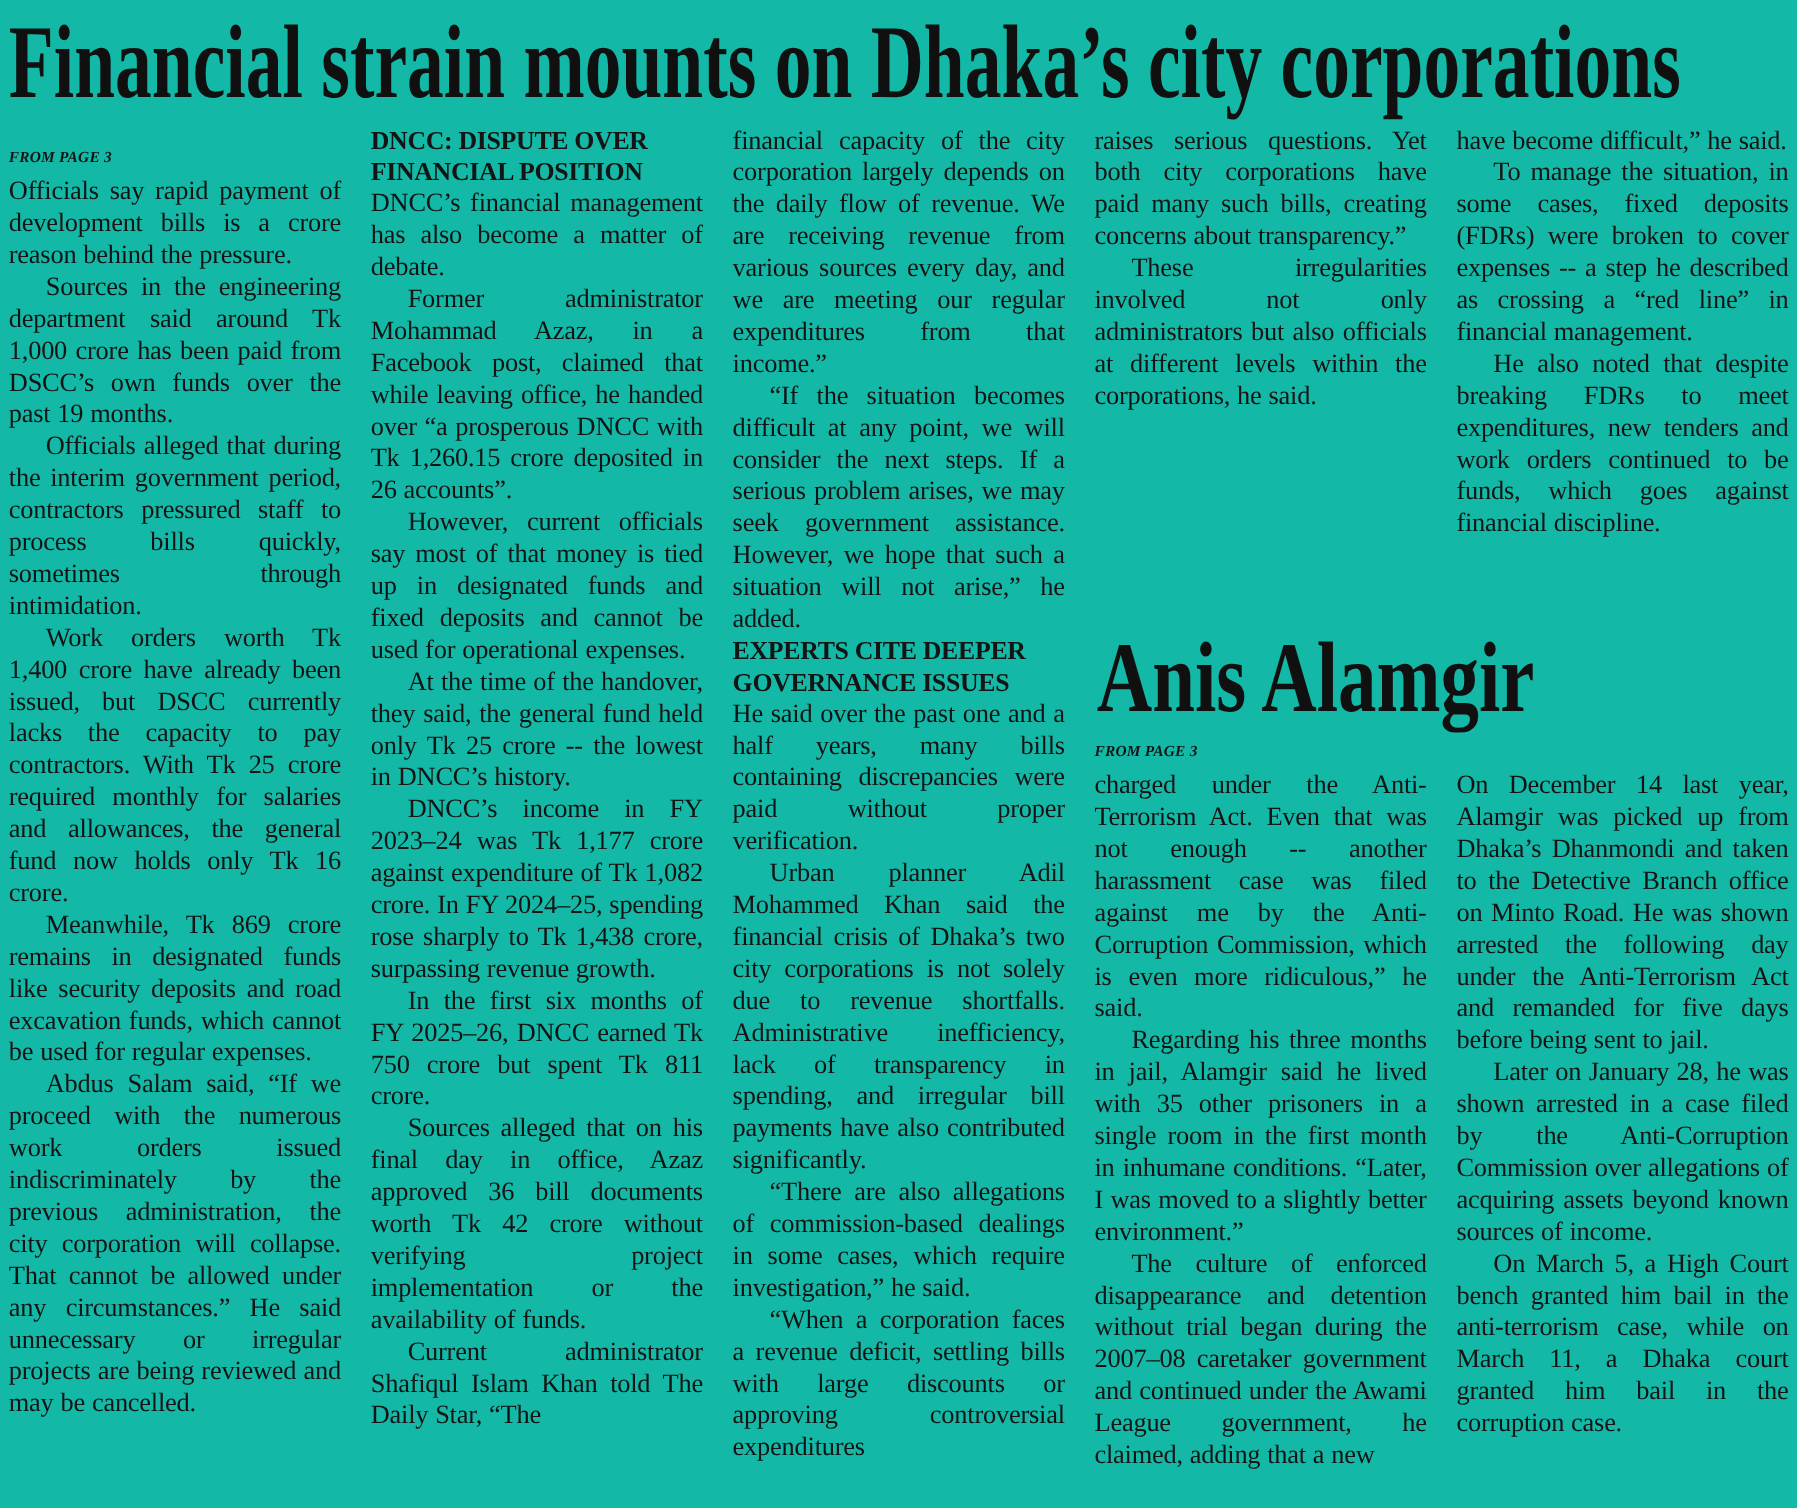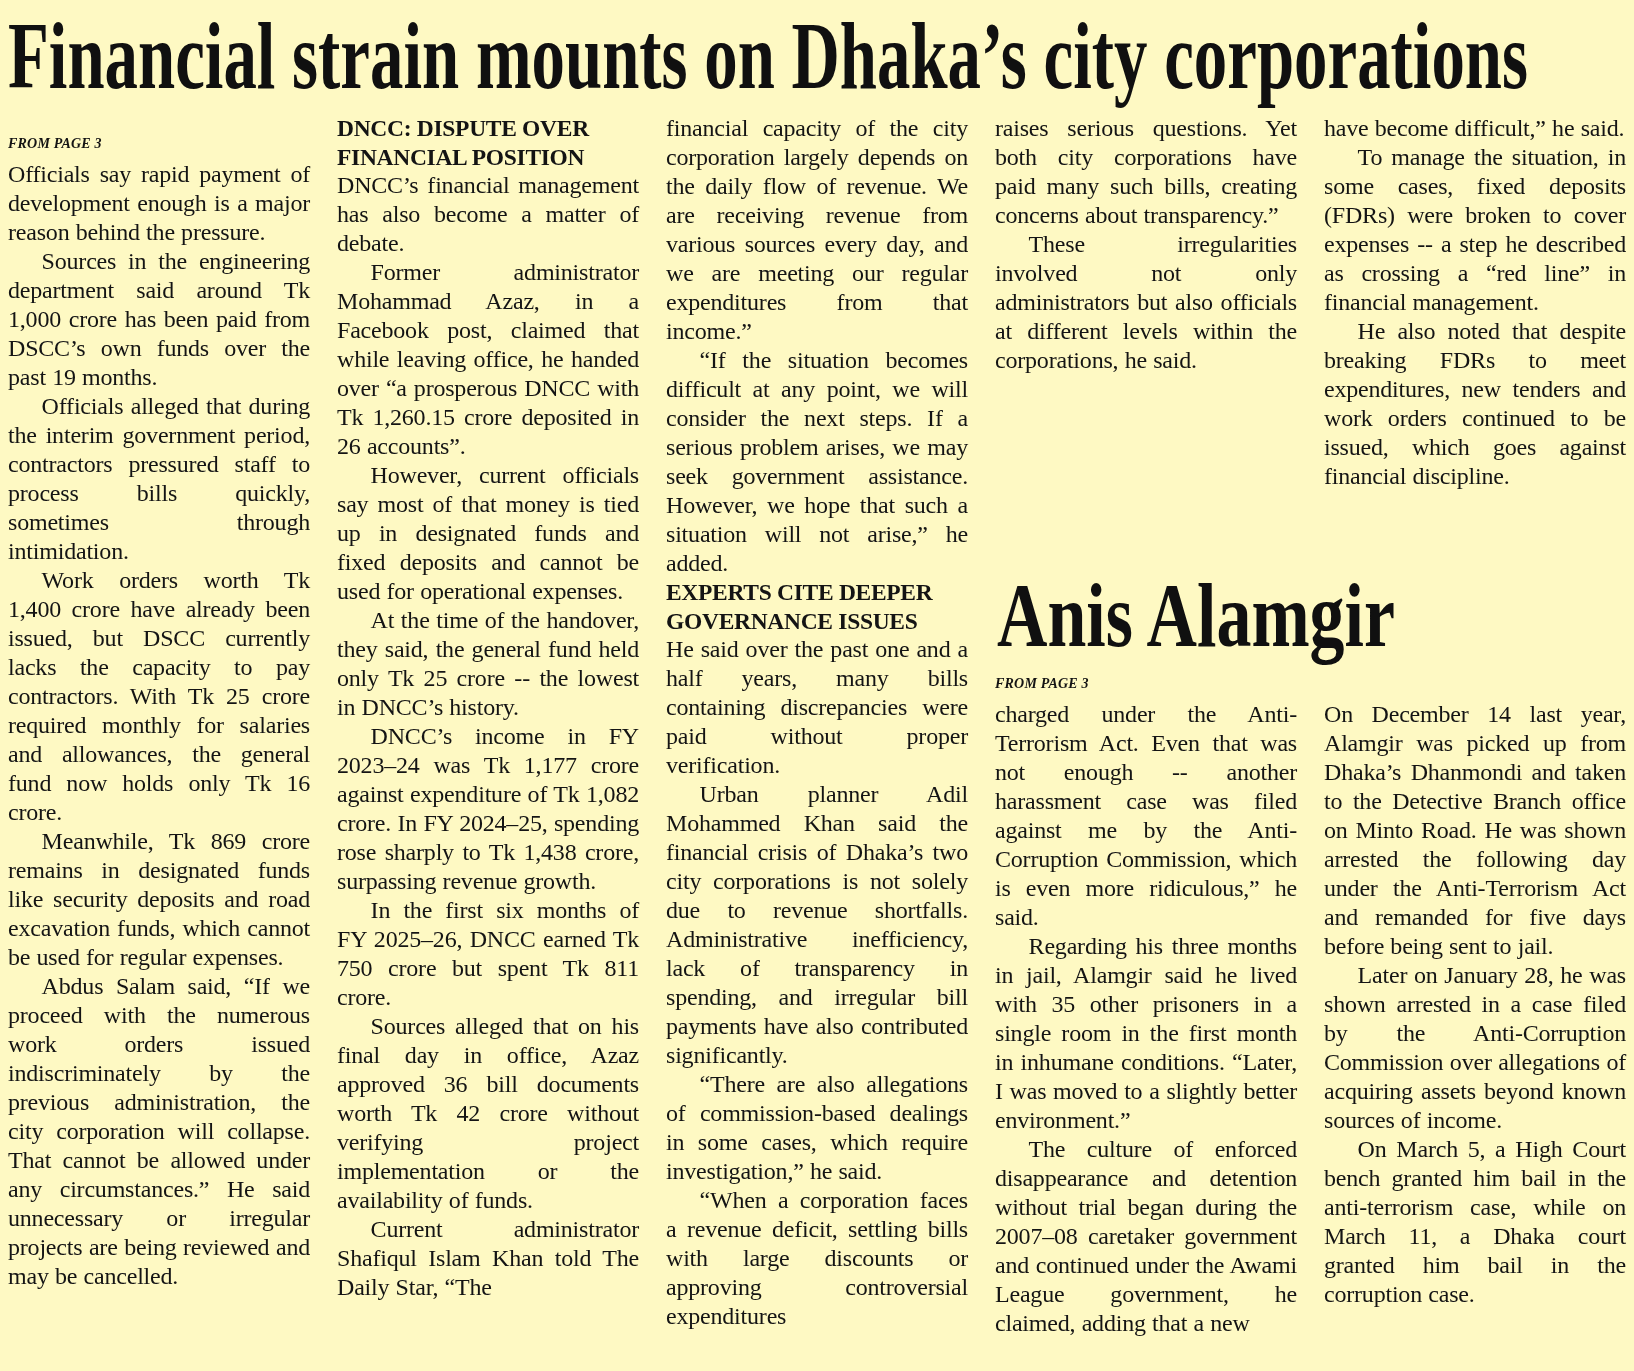--- a/index.html
+++ b/index.html
@@ -1,21 +1,21 @@
 <!DOCTYPE html>
 <html><head>
 <meta charset="utf-8">
 <style>
   html, body { margin:0; padding:0; background:#ffffff; }
   .page {
     position:relative;
     width:1634px; height:1371px;
     box-sizing:border-box;
     padding:8px 8px 0 8px;
-    background:#fef9c3;
+    background:#14b8a6;
     color:#141414;
     font-family:"Liberation Serif", serif;
     overflow:hidden;
   }
   .headline-wrap { height:104px; overflow:visible; }
   .display-head {
     font-family:"Liberation Serif", serif;
     font-weight:bold;
     fill:#101010;
   }
@@ -61,21 +61,21 @@
     <svg width="1618" height="104" viewBox="0 0 1618 104">
       <text x="0" y="80" font-size="95" class="display-head" textLength="1520" lengthAdjust="spacingAndGlyphs">Financial strain mounts on Dhaka’s city corporations</text>
     </svg>
   </header>
 
   <div class="content">
 
     <section class="col">
       <div class="kicker">FROM PAGE 3</div>
       <div class="plist">
-          <p>Officials say rapid payment of development enough is a major reason behind the pressure.</p>
+          <p>Officials say rapid payment of development bills is a crore reason behind the pressure.</p>
           <p>Sources in the engineering department said around Tk 1,000 crore has been paid from DSCC’s own funds over the past 19 months.</p>
           <p>Officials alleged that during the interim government period, contractors pressured staff to process bills quickly, sometimes through intimidation.</p>
           <p>Work orders worth Tk 1,400 crore have already been issued, but DSCC currently lacks the capacity to pay contractors. With Tk 25 crore required monthly for salaries and allowances, the general fund now holds only Tk 16 crore.</p>
           <p>Meanwhile, Tk 869 crore remains in designated funds like security deposits and road excavation funds, which cannot be used for regular expenses.</p>
           <p>Abdus Salam said, “If we proceed with the numerous work orders issued indiscriminately by the previous administration, the city corporation will collapse. That cannot be allowed under any circumstances.” He said unnecessary or irregular projects are being reviewed and may be cancelled.</p>
         </div>
     </section>
 
     <section class="col">
       <h3 class="subhead">DNCC: DISPUTE OVER FINANCIAL POSITION</h3>
@@ -108,21 +108,21 @@
     <section class="right">
 
       <div class="row-a">
         <div class="col plist">
             <p>raises serious questions. Yet both city corporations have paid many such bills, creating concerns about transparency.”</p>
             <p>These irregularities involved not only administrators but also officials at different levels within the corporations, he said.</p>
           </div>
         <div class="col plist">
             <p>have become difficult,” he said.</p>
             <p>To manage the situation, in some cases, fixed deposits (FDRs) were broken to cover expenses -- a step he described as crossing a “red line” in financial management.</p>
-            <p>He also noted that despite breaking FDRs to meet expenditures, new tenders and work orders continued to be issued, which goes against financial discipline.</p>
+            <p>He also noted that despite breaking FDRs to meet expenditures, new tenders and work orders continued to be funds, which goes against financial discipline.</p>
           </div>
       </div>
 
       <div class="a2head">
         <svg width="631" height="92" viewBox="0 0 631 92">
           <text x="2" y="72" font-size="91" class="display-head" textLength="398" lengthAdjust="spacingAndGlyphs">Anis Alamgir</text>
         </svg>
       </div>
 
       <div class="kicker a2kicker">FROM PAGE 3</div>

